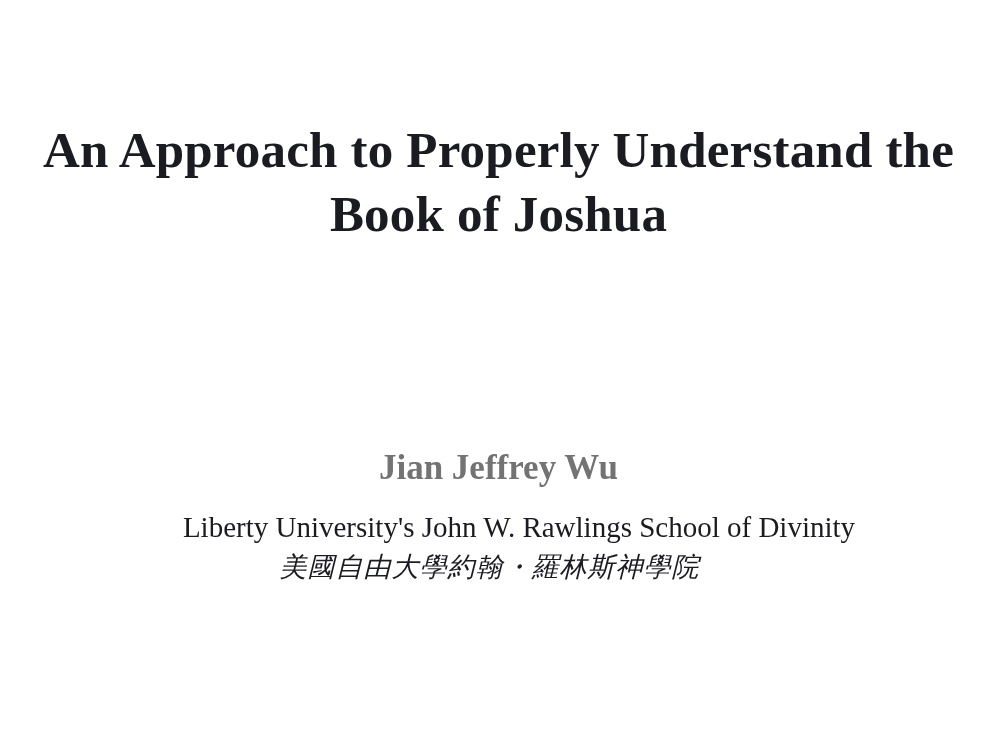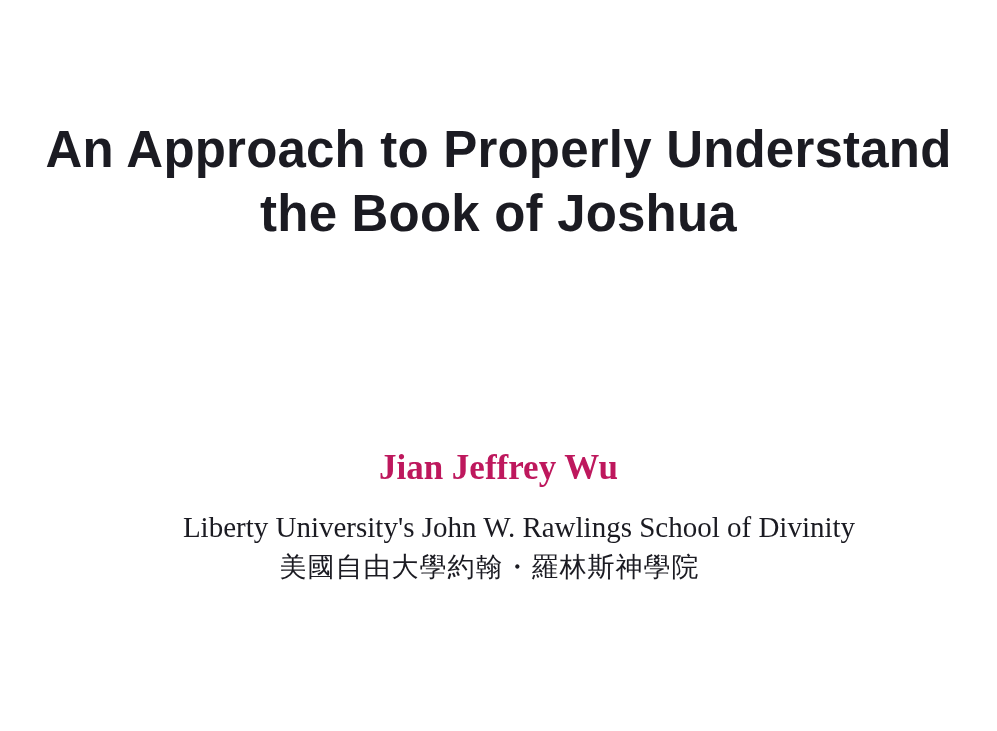--- a/index.html
+++ b/index.html
@@ -21,59 +21,60 @@
     box-sizing: border-box;
   }
   .title-block {
     position: absolute;
     top: 118px;
     left: 0;
     width: 997px;
     text-align: center;
   }
   .slide-title {
-    font-family: Liberation Sans, sans-serif;
+    font-family: Liberation Serif, serif;
     font-weight: bold;
     font-size: 51px;
     line-height: 1.26;
     letter-spacing: 0.2px;
     color: #1b1b22;
     margin: 0;
     padding: 0 30px;
   }
   .author-block {
     position: absolute;
     top: 447px;
     left: 0;
     width: 997px;
     text-align: center;
   }
   .author-name {
     font-family: "Liberation Serif", serif;
     font-weight: bold;
     font-size: 35px;
     line-height: 1.2;
-    color: #be185d;
+    color: #737373;
     margin: 0 0 20px 0;
   }
   .affiliation-en {
     font-family: "Liberation Serif", serif;
     font-size: 29px;
     line-height: 1.25;
     color: #1b1b22;
     margin: 0;
     padding-left: 41px;
   }
   .affiliation-zh {
     font-family: "DejaVu Sans", sans-serif;
     font-size: 27px;
     line-height: 1.3;
     color: #1b1b22;
     margin: 4px 18px 0 0;
     letter-spacing: 1px;
+    font-style: italic;
   }
 </style>
 </head>
 <body>
 
 <div class="slide">
 
   <div class="title-block">
     <h1 class="slide-title">An Approach to Properly Understand the Book of Joshua</h1>
   </div>

